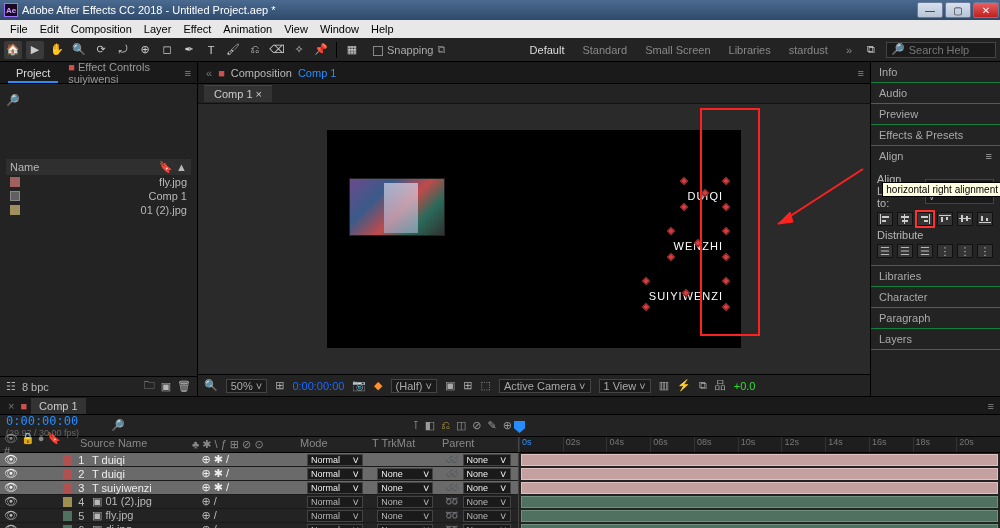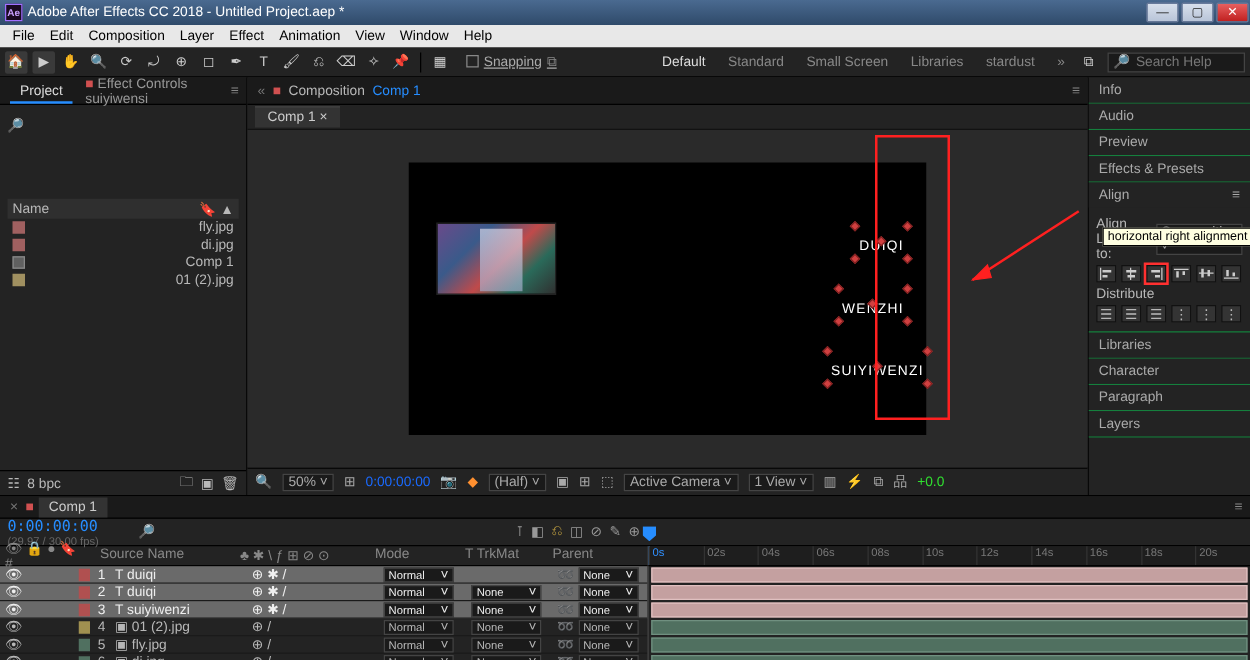--- a/index.html
+++ b/index.html
@@ -11,21 +11,21 @@
   .winbtn { width:26px; height:16px; margin:0 1px; background:linear-gradient(#d8e0ec,#b8c4d8); border:1px solid #6a7a9a; border-radius:2px; display:flex; align-items:center; justify-content:center; font-size:10px; color:#222;}
   .winbtn.close { background:linear-gradient(#e86060,#c02020); color:#fff; }
   
   .menubar { height:18px; background:#e8e8e8; display:flex; align-items:center; padding-left:4px; color:#000;}
   .menubar span { padding:0 6px; }
   
   .toolbar { height:24px; background:#232323; border-bottom:1px solid #000; display:flex; align-items:center; padding:0 4px; gap:4px;}
   .tool { width:18px; height:18px; display:flex; align-items:center; justify-content:center; color:#ccc; border-radius:2px;}
   .tool.active { background:#3a3a3a; }
   .toolbar .sep { width:1px; height:16px; background:#000; margin:0 2px;}
-  .snap { display:flex; align-items:flex-start; gap:4px; margin-left:8px; color:#aaa;text-decoration:underline;}
+  .snap { display:flex; align-items:flex-end; gap:4px; margin-left:8px; color:#aaa;}
   .snap .cb { width:10px; height:10px; border:1px solid #888;}
   .workspaces { margin-left:auto; display:flex; align-items:center; gap:2px;}
   .ws { padding:2px 8px; color:#888;}
   .ws.active { color:#ddd;}
   .search { width:110px; height:16px; background:#1a1a1a; border:1px solid #444; display:flex; align-items:center; padding:0 4px; gap:4px; color:#777; margin-left:4px;}
   
   .main { position:absolute; top:62px; bottom:132px; left:0; right:0; display:flex; background:#1a1a1a;}
   .panel-l { width:198px; background:#232323; border-right:1px solid #000; display:flex; flex-direction:column;}
   .panel-c { flex:1; background:#232323; display:flex; flex-direction:column; position:relative;}
   .panel-r { width:130px; background:#232323; border-left:1px solid #000;}
@@ -181,24 +181,20 @@
       </div>
       <div class="name-hdr">
         <span>Name</span> <span style="float:right">🔖 ▲</span>
       </div>
       <div id="proj-items">
           <div class="proj-item">
             <div class="sw r"></div>
             <span>fly.jpg</span>
           </div>
           <div class="proj-item">
-            <div class="sw r"></div>
-            <span>di.jpg</span>
-          </div>
-          <div class="proj-item">
             <div class="sw c"></div>
             <span>Comp 1</span>
           </div>
           <div class="proj-item">
             <div class="sw y"></div>
             <span>01 (2).jpg</span>
           </div>
         </div>
     </div>
     <div class="proj-footer">
@@ -233,21 +229,21 @@
           <div class="handle" style="left:-6px;top:-2px"></div><div class="handle" style="right:-6px;top:-2px"></div>
           <div class="handle" style="left:-6px;bottom:-4px"></div><div class="handle" style="right:-6px;bottom:-4px"></div>
           <div class="handle" style="left:50%;top:50%;margin:-3px"></div>
         </div>
         <div class="ttext" style="right:18px; top:100px">
           <span>WENZHI</span>
           <div class="handle" style="left:-6px;top:-2px"></div><div class="handle" style="right:-6px;top:-2px"></div>
           <div class="handle" style="left:-6px;bottom:-4px"></div><div class="handle" style="right:-6px;bottom:-4px"></div>
           <div class="handle" style="left:50%;top:50%;margin:-3px"></div>
         </div>
-        <div class="ttext" style="right:2px; top:150px">
+        <div class="ttext" style="right:18px; top:150px">
           <span>SUIYIWENZI</span>
           <div class="handle" style="left:-6px;top:-2px"></div><div class="handle" style="right:-6px;top:-2px"></div>
           <div class="handle" style="left:-6px;bottom:-4px"></div><div class="handle" style="right:-6px;bottom:-4px"></div>
           <div class="handle" style="left:50%;top:50%;margin:-3px"></div>
         </div>
       </div>
 
       <div class="redbox" style="left:502px; top:4px; width:60px; height:228px"></div>
       <svg class="arrow" style="left:570px; top:60px" width="100" height="70">
         <line x1="95" y1="5" x2="10" y2="60" stroke="#ff2020" stroke-width="2"></line>

